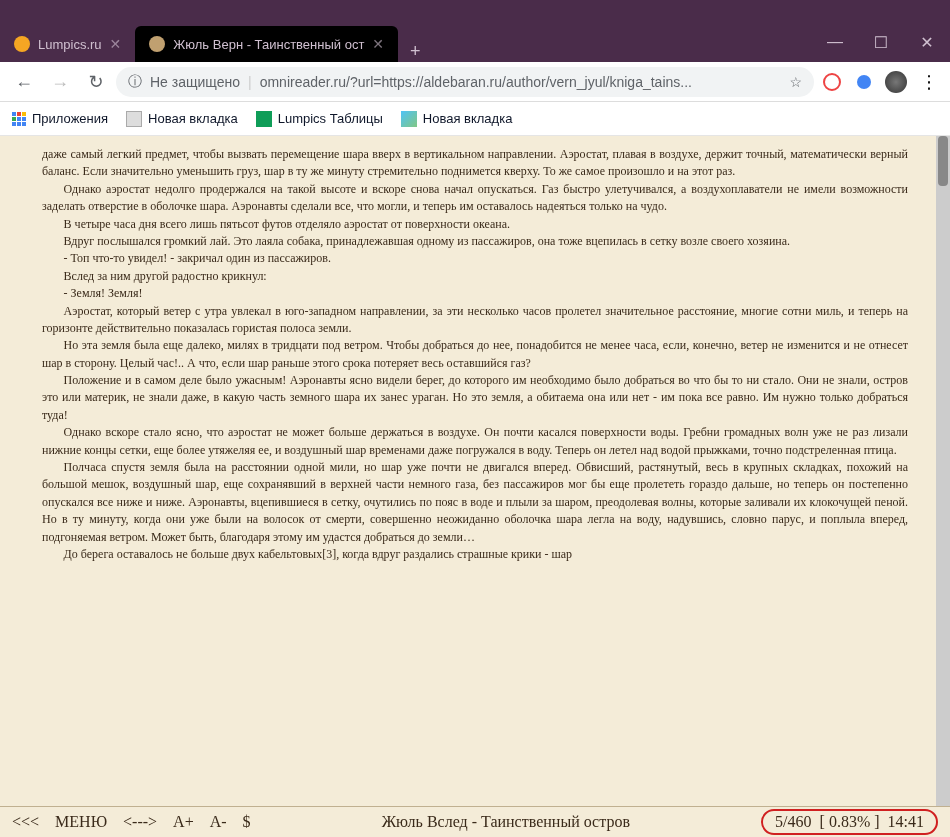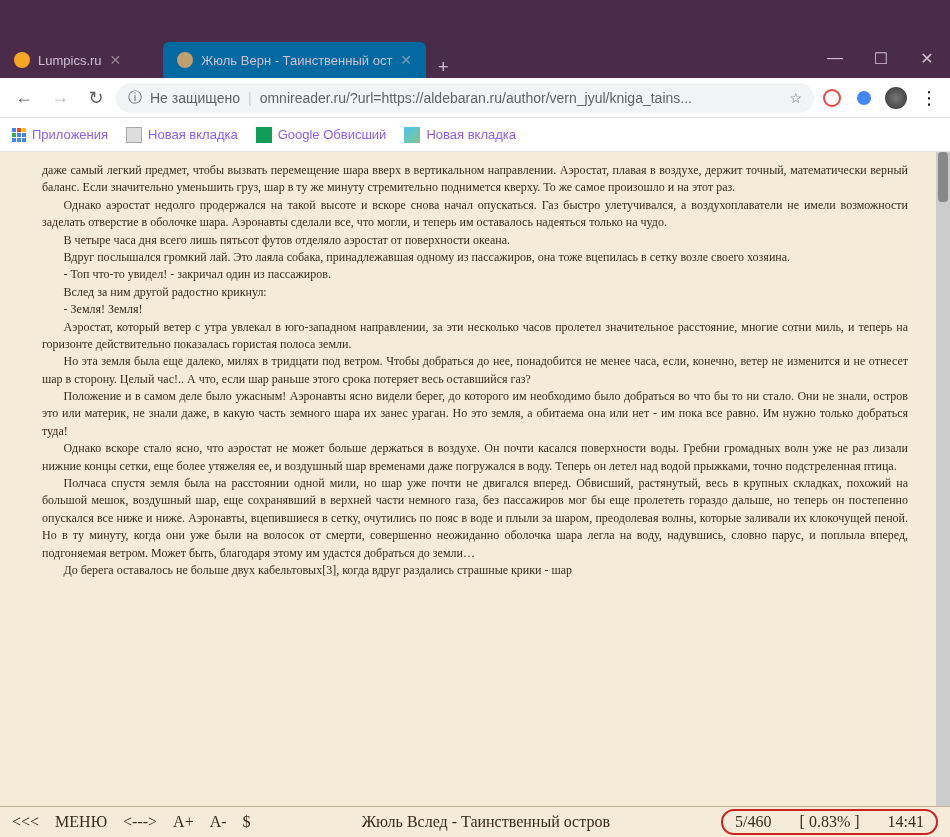--- a/index.html
+++ b/index.html
@@ -1,53 +1,53 @@
 <!DOCTYPE html>
 <html><head>
 <meta charset="utf-8">
 <style>
   * { margin: 0; padding: 0; box-sizing: border-box; }
   body { width: 950px; height: 837px; font-family: Arial, sans-serif; background: #fff; overflow: hidden; display: flex; flex-direction: column; }
-  .titlebar { height: 78px; background: #4a2c4a; display: flex; align-items: flex-end; color: #d0c0d0; }
+  .titlebar { height: 62px; background: #4a2c4a; display: flex; align-items: flex-end; color: #d0c0d0; }
   .tab { height: 36px; display: flex; align-items: center; padding: 0 14px; font-size: 13px; gap: 8px; cursor: pointer; }
-  .tab.active { background: #0369a1; border-radius: 6px 6px 0 0; margin-left: 28px; }
+  .tab.active { background: #000000; border-radius: 6px 6px 0 0; }
   .tab .favicon { width: 16px; height: 16px; border-radius: 50%; }
   .fav-orange { background: #f5a623; }
   .fav-doc { background: #c0a070; }
   .tab-close { font-size: 14px; opacity: .6; }
   .newtab { padding: 0 12px; font-size: 18px; cursor: pointer; }
   .winctrls { margin-left: auto; display: flex; }
   .winctrl { width: 46px; height: 40px; display: flex; align-items: center; justify-content: center; cursor: pointer; }
   .addrbar { height: 40px; background: #fff; display: flex; align-items: center; padding: 0 8px; gap: 4px; border-bottom: 1px solid #ddd; }
   .navbtn { width: 32px; height: 32px; display: flex; align-items: center; justify-content: center; color: #5f6368; border-radius: 50%; cursor: pointer; font-size: 18px; }
   .navbtn.disabled { color: #bbb; }
   .urlbox { flex: 1; height: 30px; background: #f1f3f4; border-radius: 15px; display: flex; align-items: center; padding: 0 12px; font-size: 14px; color: #5f6368; gap: 8px; }
   .urltext { flex: 1; white-space: nowrap; overflow: hidden; text-overflow: ellipsis; }
   .ext { width: 28px; height: 28px; display: flex; align-items: center; justify-content: center; cursor: pointer; }
   .opera-icon { width: 18px; height: 18px; border: 2px solid #e44; border-radius: 50%; }
   .cdot { width: 14px; height: 14px; background: #4285f4; border-radius: 50%; }
   .avatar { width: 22px; height: 22px; background: radial-gradient(circle, #777, #333); border-radius: 50%; }
   .dots { font-size: 18px; letter-spacing: -2px; }
-  .bookbar { height: 34px; background: #fff; display: flex; padding: 0 12px; gap: 18px; font-size: 13px; color: #8b5cf6; border-bottom: 1px solid #e5e5e5; }
+  .bookbar { height: 34px; background: #fff; display: flex; padding: 0 12px; gap: 18px; font-size: 13px; color: #0f172a; border-bottom: 1px solid #e5e5e5; }
   .bm { display: flex; align-items: center; gap: 6px; cursor: pointer; }
   .bm-icon { width: 16px; height: 16px; }
   .apps-icon { display: grid; grid-template-columns: repeat(3,4px); grid-template-rows: repeat(3,4px); gap: 1px; }
   .apps-icon span { background: #4285f4; }
   .apps-icon span:nth-child(2){background:#ea4335}.apps-icon span:nth-child(3){background:#fbbc04}.apps-icon span:nth-child(4){background:#34a853}
   .doc-icon { background: #ddd; border: 1px solid #aaa; }
   .sheets-icon { background: #0f9d58; }
   .pic-icon { background: linear-gradient(135deg,#4fc3f7,#81c784); }
   .content { flex: 1; background: #f4ecd8; padding: 10px 42px 10px 42px; font-family: Georgia, serif; font-size: 12px; line-height: 1.45; color: #3a2a1a; text-align: justify; overflow: hidden; position: relative; }
   .content::after { content:''; position:absolute; top:0; right:0; width:14px; height:100%; background:#ccc; }
   .content::before { content:''; position:absolute; top:0; right:2px; width:10px; height:50px; background:#888; border-radius:4px; z-index:1; }
   .para { text-indent: 1.8em; margin-bottom: 0px; }
   .bottombar { height: 31px; background: #f4ecd8; border-top: 1px solid #c0b090; display: flex; align-items: center; font-family: Georgia, serif; font-size: 16px; color: #3a2a1a; padding: 0 12px; gap: 16px; }
   .bb-item { cursor: pointer; }
   .bb-title { flex:1; text-align:center; }
-  .bb-stats { border: 2.5px solid #d02020; border-radius: 14px; padding: 2px 12px; display: flex; gap: 28px; font-weight: 500; }
+  .bb-stats { border: 2.5px solid #d02020; border-radius: 14px; padding: 2px 12px; display: flex; gap: 8px; font-weight: 500; }
 </style>
 </head>
 <body>
 
 <div class="titlebar">
   <div class="tab">
     <span class="favicon fav-orange"></span>
     <span>Lumpics.ru</span>
     <span class="tab-close">✕</span>
   </div>
@@ -101,21 +101,21 @@
         <span></span>
       </span>
     <span>Приложения</span>
   </div>
   <div class="bm">
     <span class="bm-icon doc-icon"></span>
     <span>Новая вкладка</span>
   </div>
   <div class="bm">
     <span class="bm-icon sheets-icon"></span>
-    <span>Google Обвисший</span>
+    <span>Lumpics Таблицы</span>
   </div>
   <div class="bm">
     <span class="bm-icon pic-icon"></span>
     <span>Новая вкладка</span>
   </div>
 </div>
 
 <div class="content" id="content-area">
     <div class="para" style="text-indent: 0px;">даже самый легкий предмет, чтобы вызвать перемещение шара вверх в вертикальном направлении. Аэростат, плавая в воздухе, держит точный, математически верный баланс. Если значительно уменьшить груз, шар в ту же минуту стремительно поднимется кверху. То же самое произошло и на этот раз.</div>
     <div class="para">Однако аэростат недолго продержался на такой высоте и вскоре снова начал опускаться. Газ быстро улетучивался, а воздухоплаватели не имели возможности заделать отверстие в оболочке шара. Аэронавты сделали все, что могли, и теперь им оставалось надеяться только на чудо.</div>

